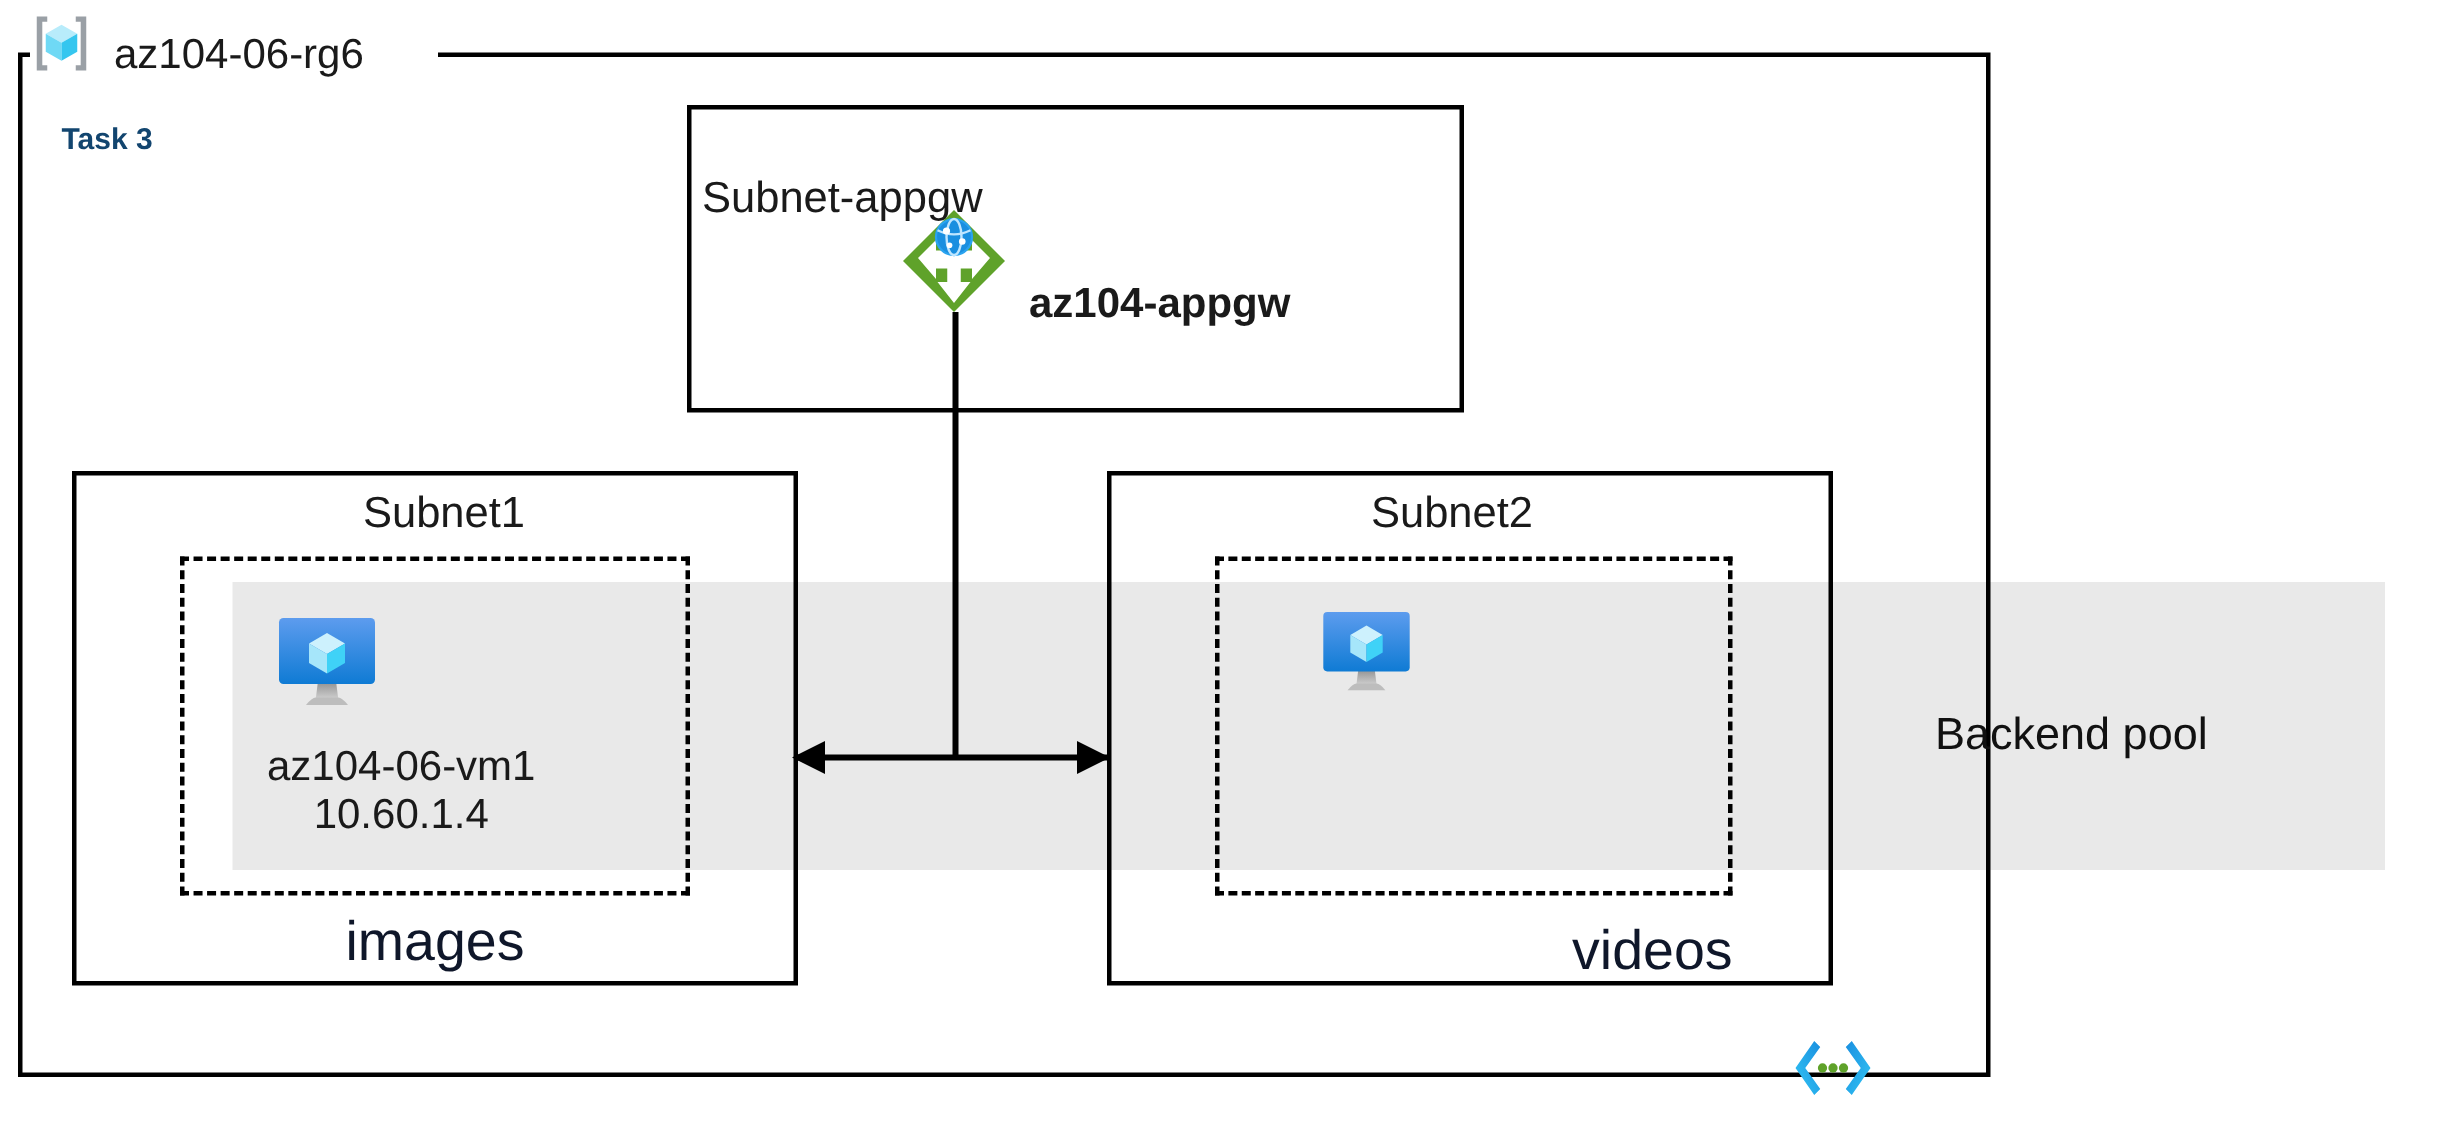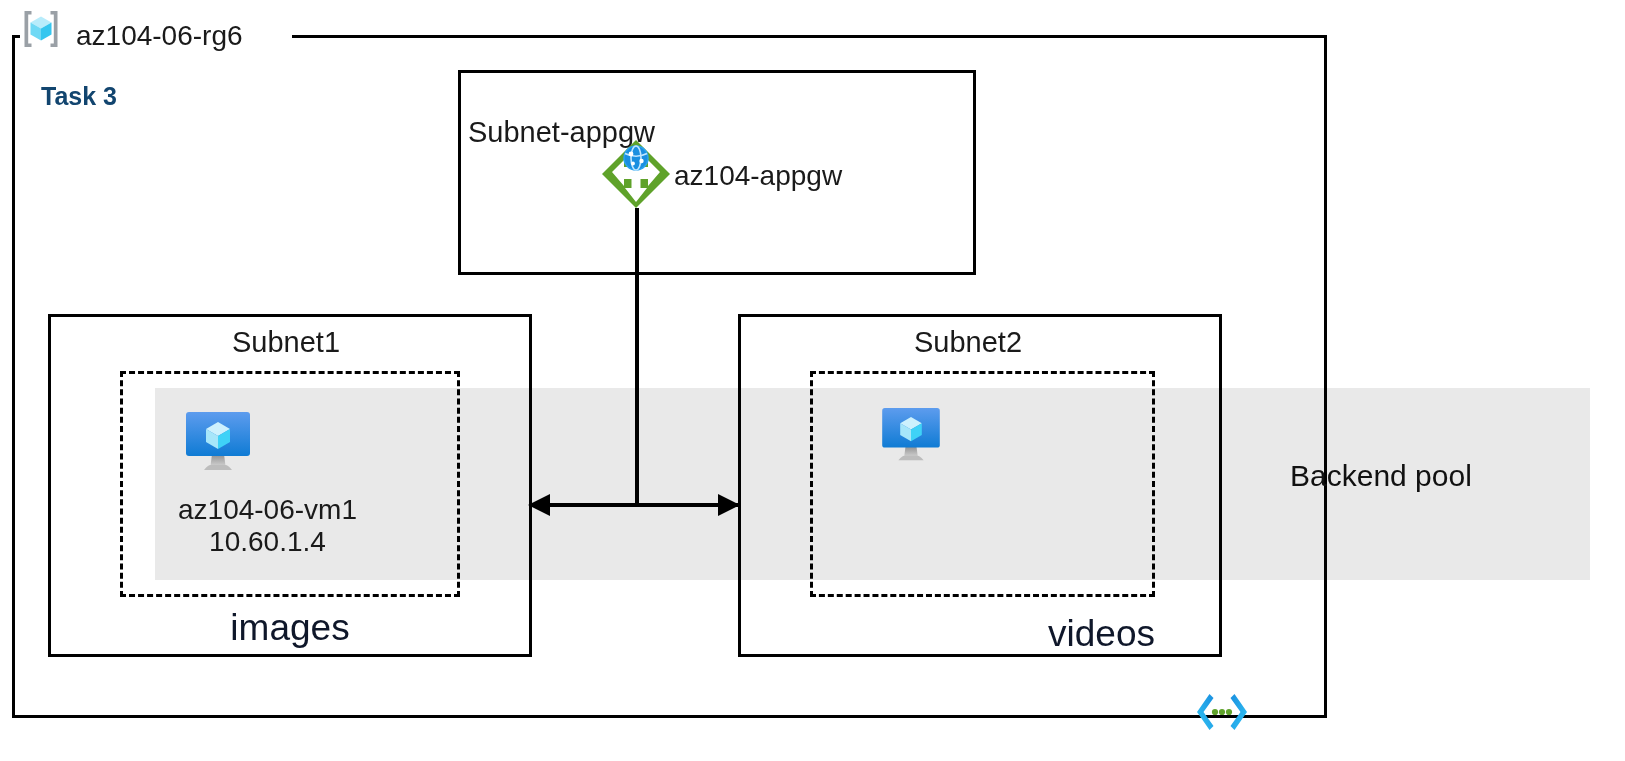--- a/index.html
+++ b/index.html
@@ -25,21 +25,21 @@
     left: 155px;
     top: 388px;
     width: 1435px;
     height: 192px;
     background: #e9e9e9;
     z-index: 1;
   }
   .backend-label {
     position: absolute;
     left: 1290px;
-    top: 459px;
+    top: 473px;
     width: 300px;
     font-size: 30px;
     color: #111111;
     white-space: nowrap;
     z-index: 4;
   }
 
   
   .rg-box {
     position: absolute;
@@ -83,21 +83,21 @@
     width: 46px;
     height: 46px;
     flex: 0 0 46px;
   }
 
   
   .task-label {
     position: absolute;
     left: 41px;
     top: 82px;
-    font-size: 25px;
+    font-size: 20px;
     font-weight: bold;
     color: #12456f;
     white-space: nowrap;
     z-index: 6;
   }
 
   
   .subnet-box {
     position: absolute;
     border: 3px solid #000000;
@@ -110,21 +110,21 @@
   .subnet2-box      { left: 738px;  top: 314px; width: 484px; height: 343px; }
 
   .subnet-title {
     position: absolute;
     font-size: 29px;
     color: #1a1a1a;
     white-space: nowrap;
     z-index: 6;
   }
   .appgw-title { left: 468px; top: 84px; margin-top: 32px; }
-  .s1-title    { left: 44px;  top: 326px; width: 484px; text-align: center; }
+  .s1-title    { left: 54px;  top: 326px; width: 484px; text-align: center; }
   .s2-title    { left: 738px; top: 326px; width: 460px; text-align: center; }
 
   
   .dashed-box {
     position: absolute;
     border: 3px dashed #000000;
     box-sizing: border-box;
     background: transparent;
     z-index: 4;
   }
@@ -141,22 +141,24 @@
   }
   .images-label { left: 120px; top: 607px; width: 340px; }
   .videos-label { left: 810px; top: 613px; width: 345px; text-align: right; }
 
   
   .appgw-node {
     position: absolute;
     left: 598px;
     top: 136px;
     display: flex;
-    align-items: center;
-    z-index: 6;
+    align-items: flex-end;
+    gap: 12px;
+    z-index: 6;
+    font-weight: bold;
   }
   .appgw-text {
     display: flex;
     flex-direction: column;
     line-height: 1.12;
     font-size: 28px;
     color: #1a1a1a;
     white-space: nowrap;
   }
 

